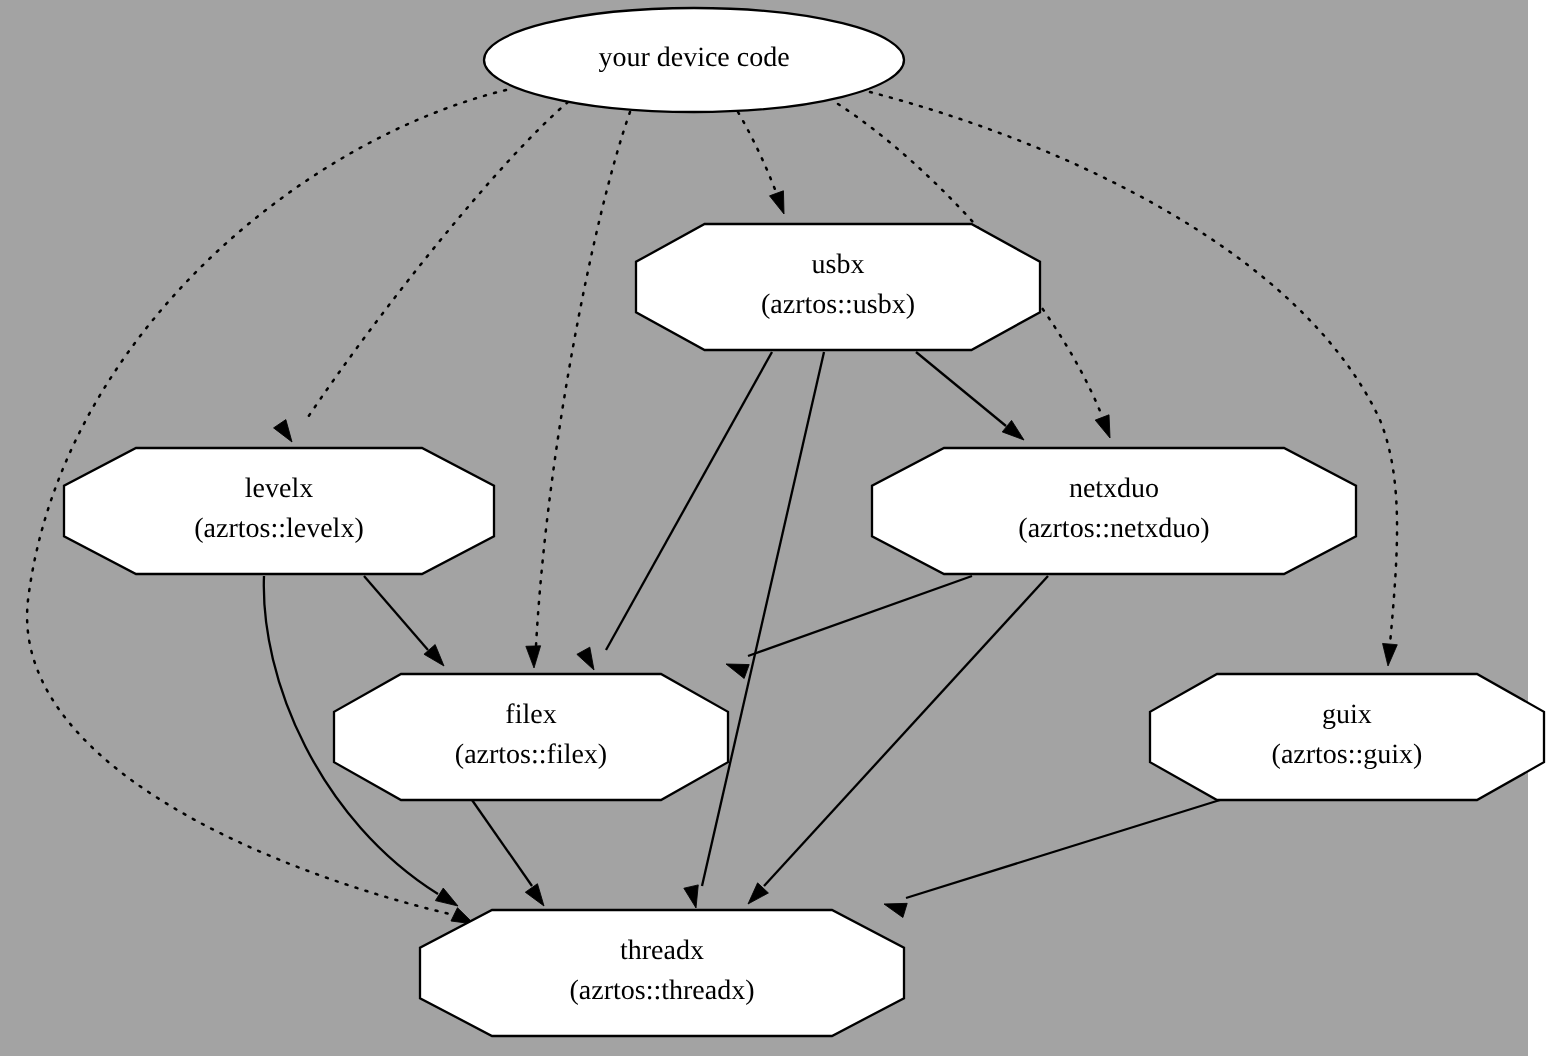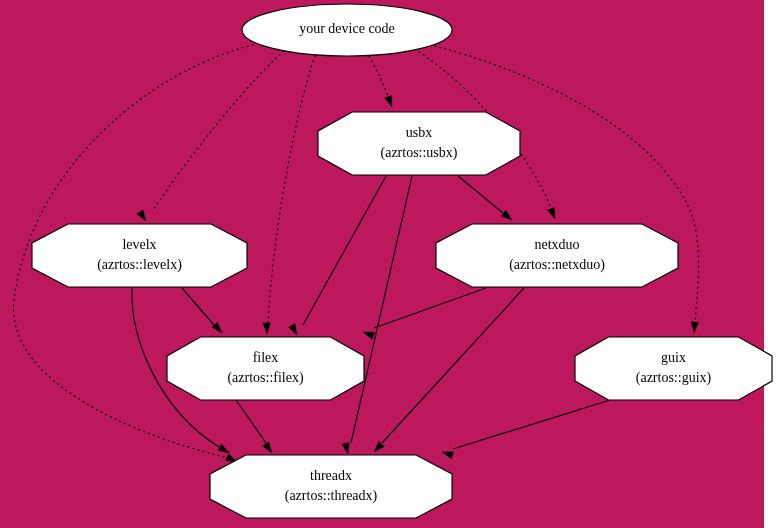--- a/index.html
+++ b/index.html
@@ -10,21 +10,21 @@
   body {
     width: 779px;
     height: 528px;
     overflow: hidden;
     font-family: "Liberation Serif", "DejaVu Serif", serif;
   }
   #graph-root {
     position: relative;
     width: 764px;
     height: 528px;
-    background: #be185d;
+    background: #a3a3a3;
   }
   svg#graph-canvas {
     display: block;
     width: 779px;
     height: 528px;
   }
   .node-shape {
     fill: #ffffff;
     stroke: #000000;
     stroke-width: 1.15;

